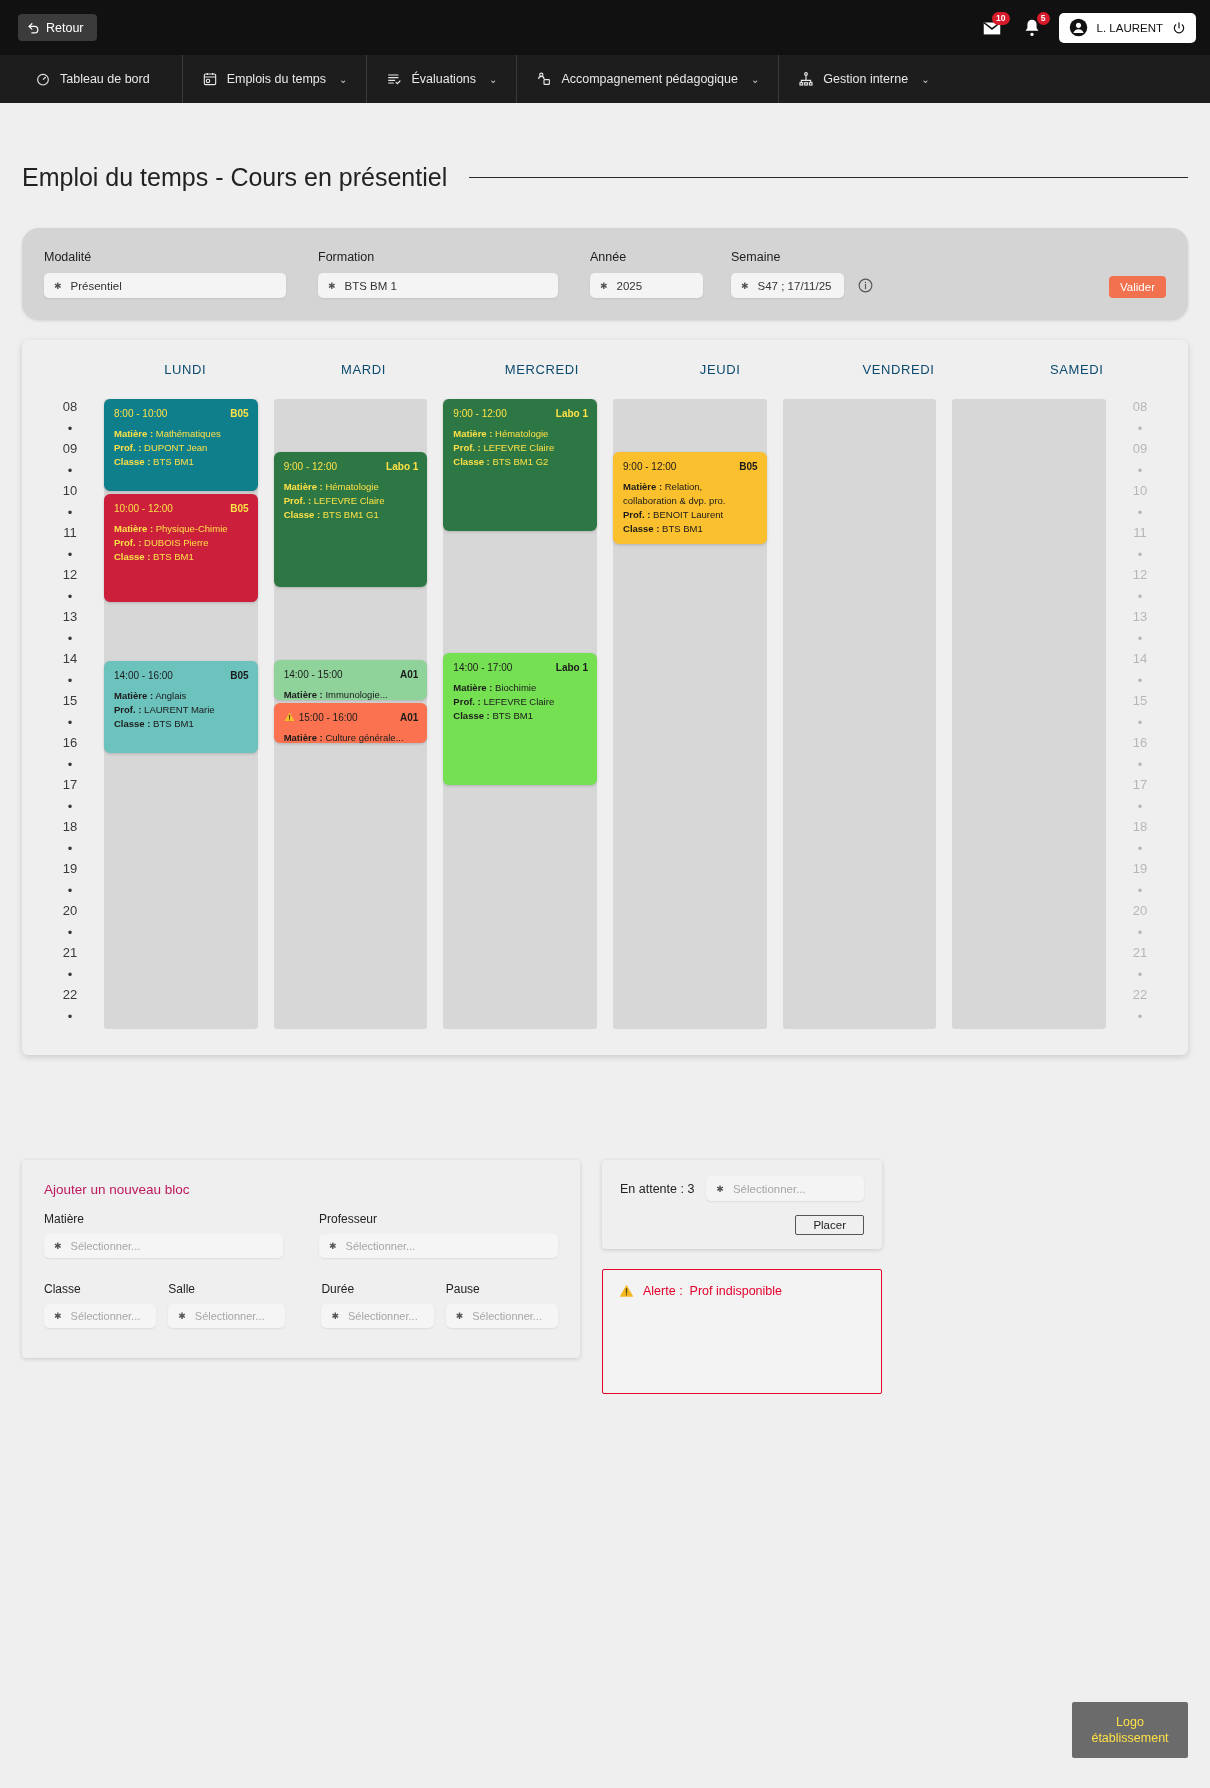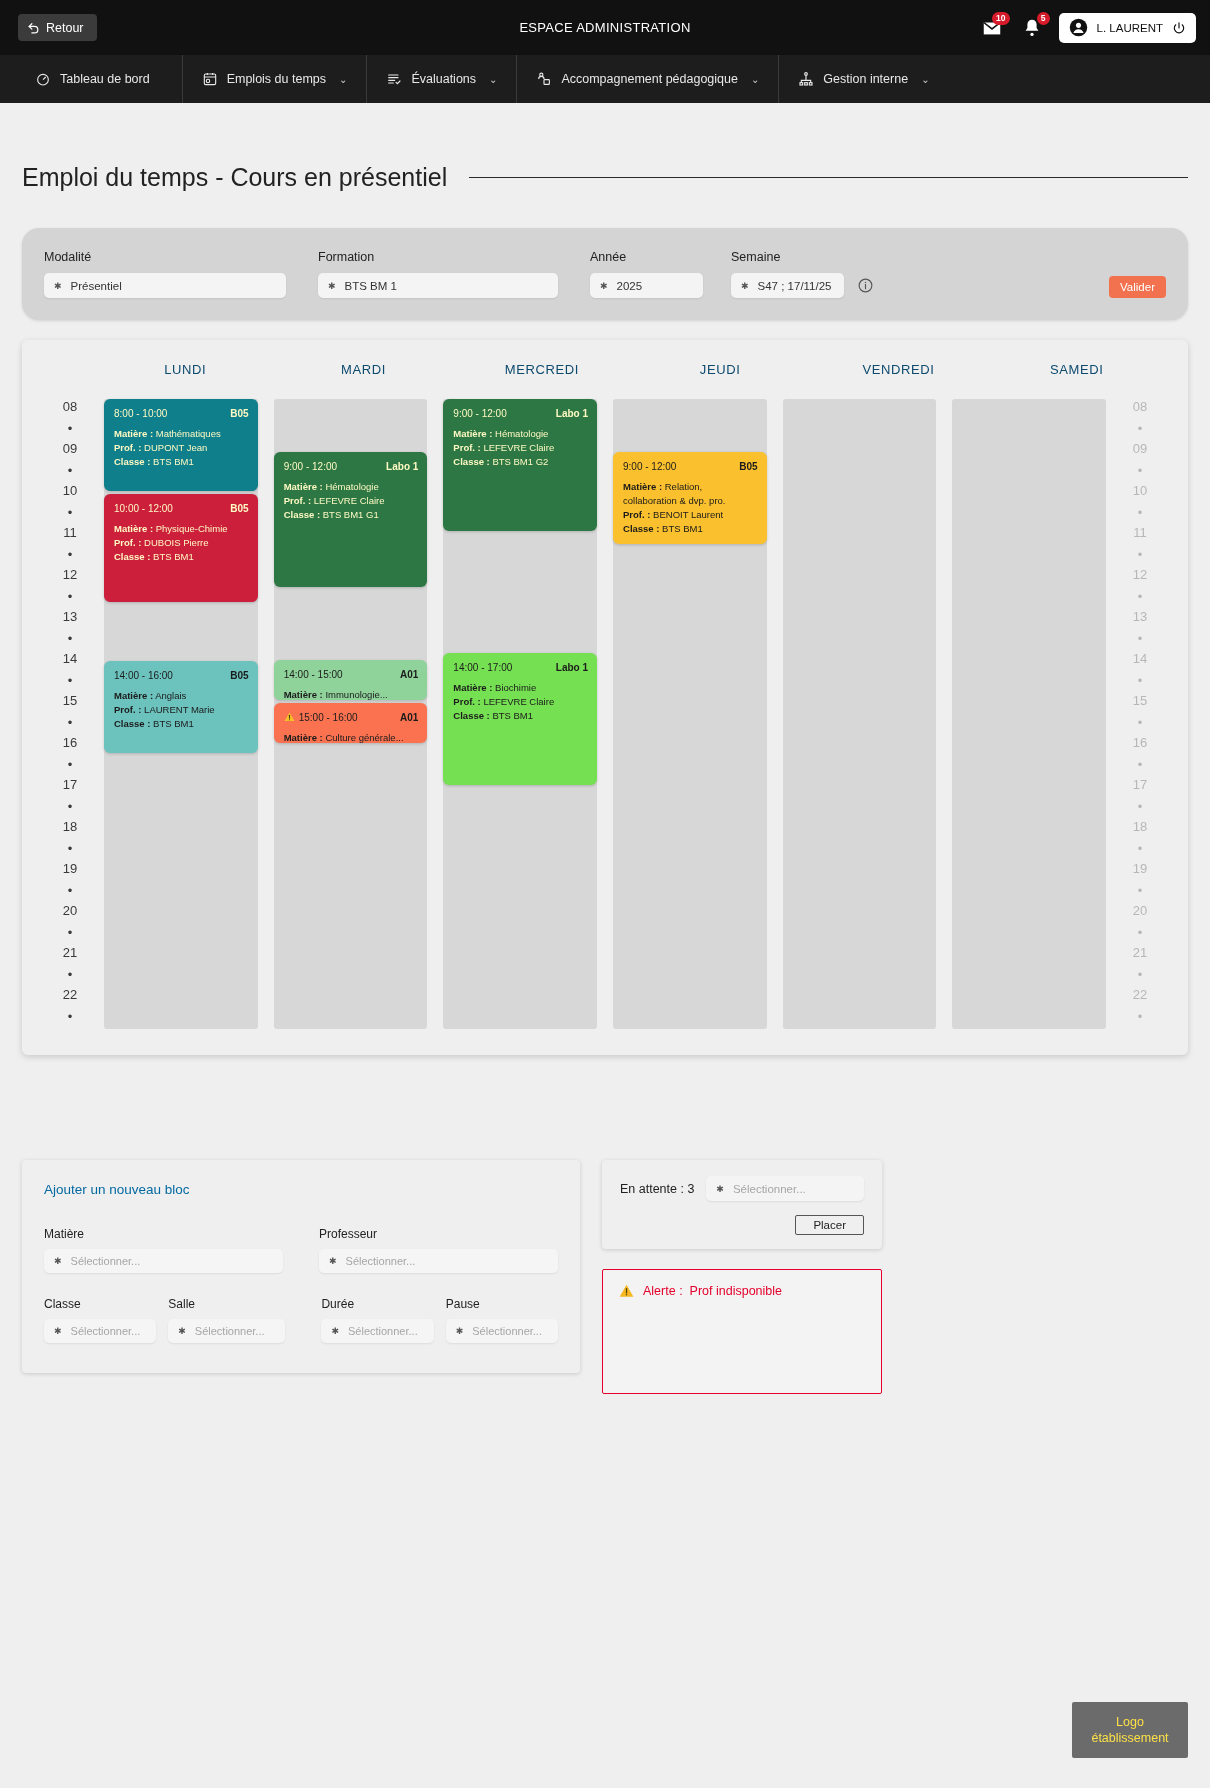--- a/index.html
+++ b/index.html
@@ -127,37 +127,37 @@
     box-shadow: 0 1px 3px rgba(0,0,0,.18); overflow: hidden;
   }
   .ev-top {
     display: flex; justify-content: space-between; align-items: center;
     font-size: 10px; margin-bottom: 8px;
   }
   .ev-room { font-weight: bold; }
   .ev-line { font-size: 9.5px; line-height: 14px; }
   .ev-line b { font-weight: bold; }
   .ev.light { color: #1b1b1b; }
-  .ev.dark { color: #fef9c3; }
+  .ev.dark { color: #fde047; }
   .warn-ic { margin-right: 4px; }
 
   
   .hours-col.right { width: 52px; }
   .hours-col.right .hrow { color: #b7b7b7; }
 
   
   .bottom {
     margin-top: 105px; display: flex; gap: 22px; align-items: flex-start;
   }
   .card {
     background: #efefef; border-radius: 4px;
     box-shadow: 0 1px 4px rgba(0,0,0,.16);
   }
   .add-card { width: 558px; padding: 22px 22px 30px 22px; }
-  .add-title { font-size: 13.5px; color: #0369a1; margin-bottom: 30px; }
+  .add-title { font-size: 13.5px; color: #be185d; margin-bottom: 15px; }
   .add-row { display: flex; margin-bottom: 24px; }
   .add-col { display: flex; flex-direction: column; gap: 8px; }
   .add-col .field-label { font-size: 12px; }
   .sel.sm { height: 24px; font-size: 11px; background: #f5f5f5; }
   .w240 { width: 240px; } .w115 { width: 115px; } .w120 { width: 120px; }
   .gap-l { margin-left: 36px; } .gap-s { margin-left: 12px; }
 
   .right-col { display: flex; flex-direction: column; gap: 20px; }
   .queue-card { width: 280px; padding: 16px 18px 14px 18px; }
   .queue-row { display: flex; align-items: center; gap: 12px; }
@@ -188,21 +188,20 @@
 <body>
 
 <div class="topbar">
   <div class="back-btn">
     <svg viewBox="0 0 24 24" fill="none" stroke="#fff" stroke-width="2.2" stroke-linecap="round">
       <path d="M9 5 L4 10 L9 15"></path>
         <path d="M4 10 H14 a6 6 0 0 1 0 12 H9"></path>
     </svg>
     <span>Retour</span>
   </div>
-  <div class="app-title">ESPACE ADMINISTRATION</div>
   <div class="topbar-right">
     <div class="icon-badge">
       <svg viewBox="0 0 24 24" fill="#fff">
         <path d="M3 6h18v13H3z" fill="#fff"></path>
           <path d="M3 6l9 7 9-7" fill="none" stroke="#111" stroke-width="1.7"></path>
       </svg>
       <span class="badge">10</span>
     </div>
     <div class="icon-badge">
       <svg viewBox="0 0 24 24" fill="#fff">

